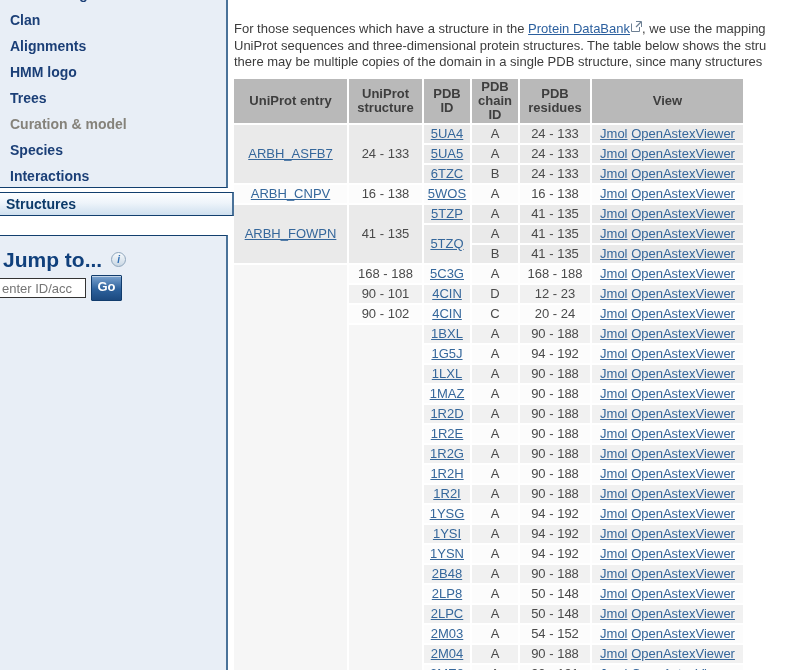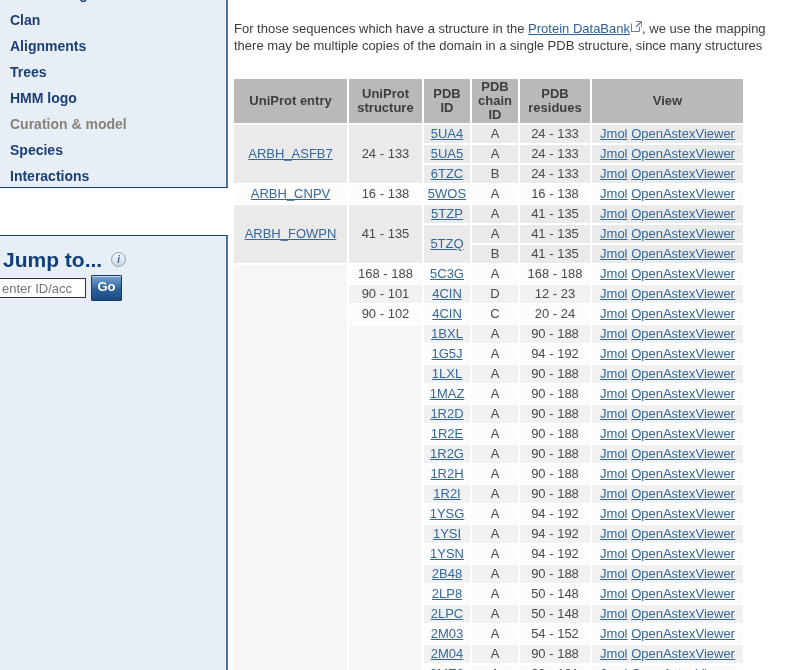--- a/index.html
+++ b/index.html
@@ -82,46 +82,50 @@
   td.bg-e{background:#f6f6f6;}
 </style>
 </head>
 <body>
 
 <div class="sidebar">
   <div class="menu-box" id="menu-box">
       <div class="menu-item partial"><a href="#">Domain organisation</a></div>
       <div class="menu-item"><a href="#">Clan</a></div>
       <div class="menu-item"><a href="#">Alignments</a></div>
+      <div class="menu-item"><a href="#">HMM logo</a></div>
       <div class="menu-item"><a href="#">Trees</a></div>
-      <div class="menu-item"><a href="#">HMM logo</a></div>
       <div class="menu-item disabled"><a href="#">Curation &amp; model</a></div>
       <div class="menu-item"><a href="#">Species</a></div>
       <div class="menu-item"><a href="#">Interactions</a></div>
     </div>
 
+  <div class="structures-band">
+    <span>Structures</span>
+  </div>
 
   <div class="jump-box">
     <div class="jump-heading">
       <span>Jump to...</span><span class="info-icon">i</span>
     </div>
     <input class="jump-input" type="text" placeholder="enter ID/acc" style="">
     <div class="go-button">Go</div>
   </div>
 </div>
 
 <div class="main">
   <div class="intro">
     <div class="line">
       <span>For those sequences which have a structure in the </span><a href="#">Protein DataBank</a><span class="ext-icon"><svg width="11" height="11" viewBox="0 0 11 11">
             <path d="M0.5 2.5 v8 h8 v-4.5" fill="none" stroke="#6c7f93" stroke-width="1"></path>
             <path d="M5 0.5 h5.5 v5.5" fill="none" stroke="#6c7f93" stroke-width="1"></path>
             <path d="M10 1 L5 6" stroke="#6c7f93" stroke-width="1.2"></path>
           </svg></span><span>, we use the mapping</span>
     </div>
+    <div class="line">UniProt sequences and three-dimensional protein structures. The table below shows the stru</div>
     <div class="line">there may be multiple copies of the domain in a single PDB structure, since many structures</div>
   </div>
 
   <table class="structures" id="structures-table">
     <colgroup id="table-cols">
         <col style="width: 113px;">
         <col style="width: 73px;">
         <col style="width: 46px;">
         <col style="width: 46px;">
         <col style="width: 70px;">

